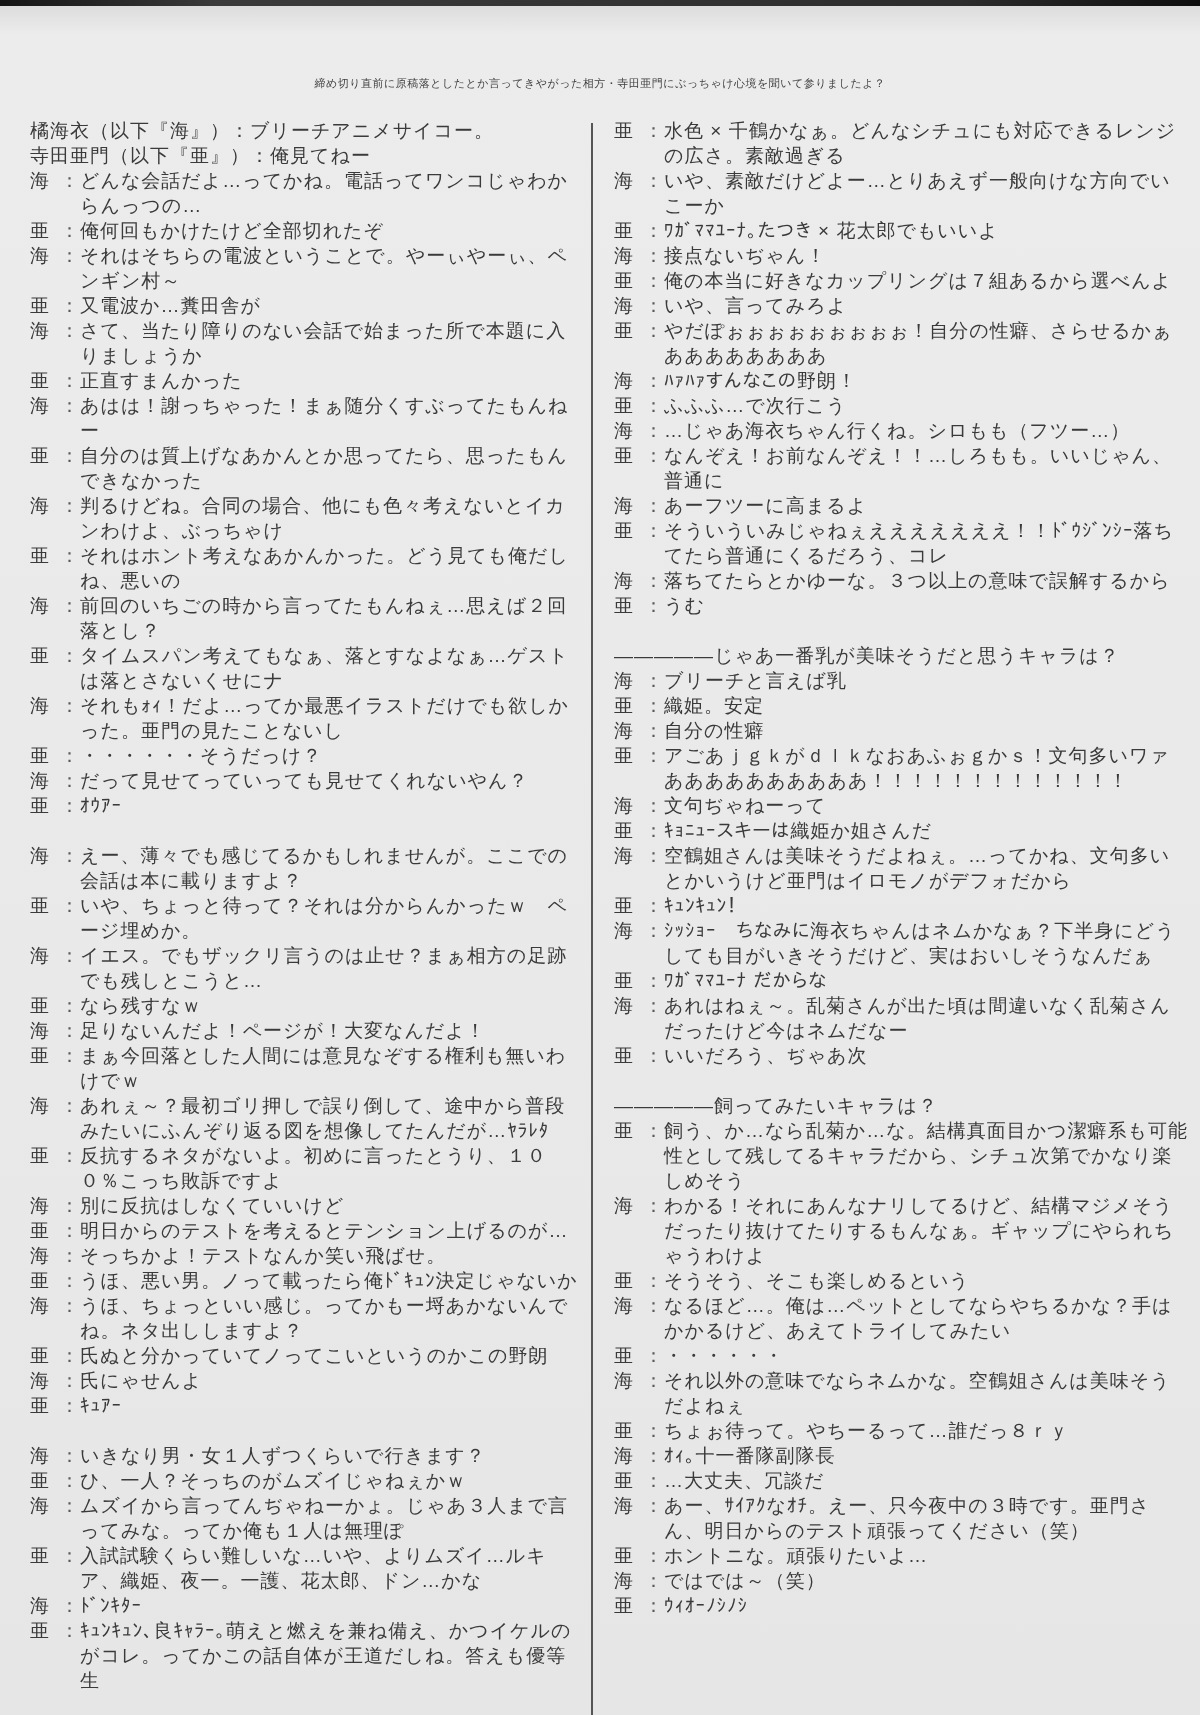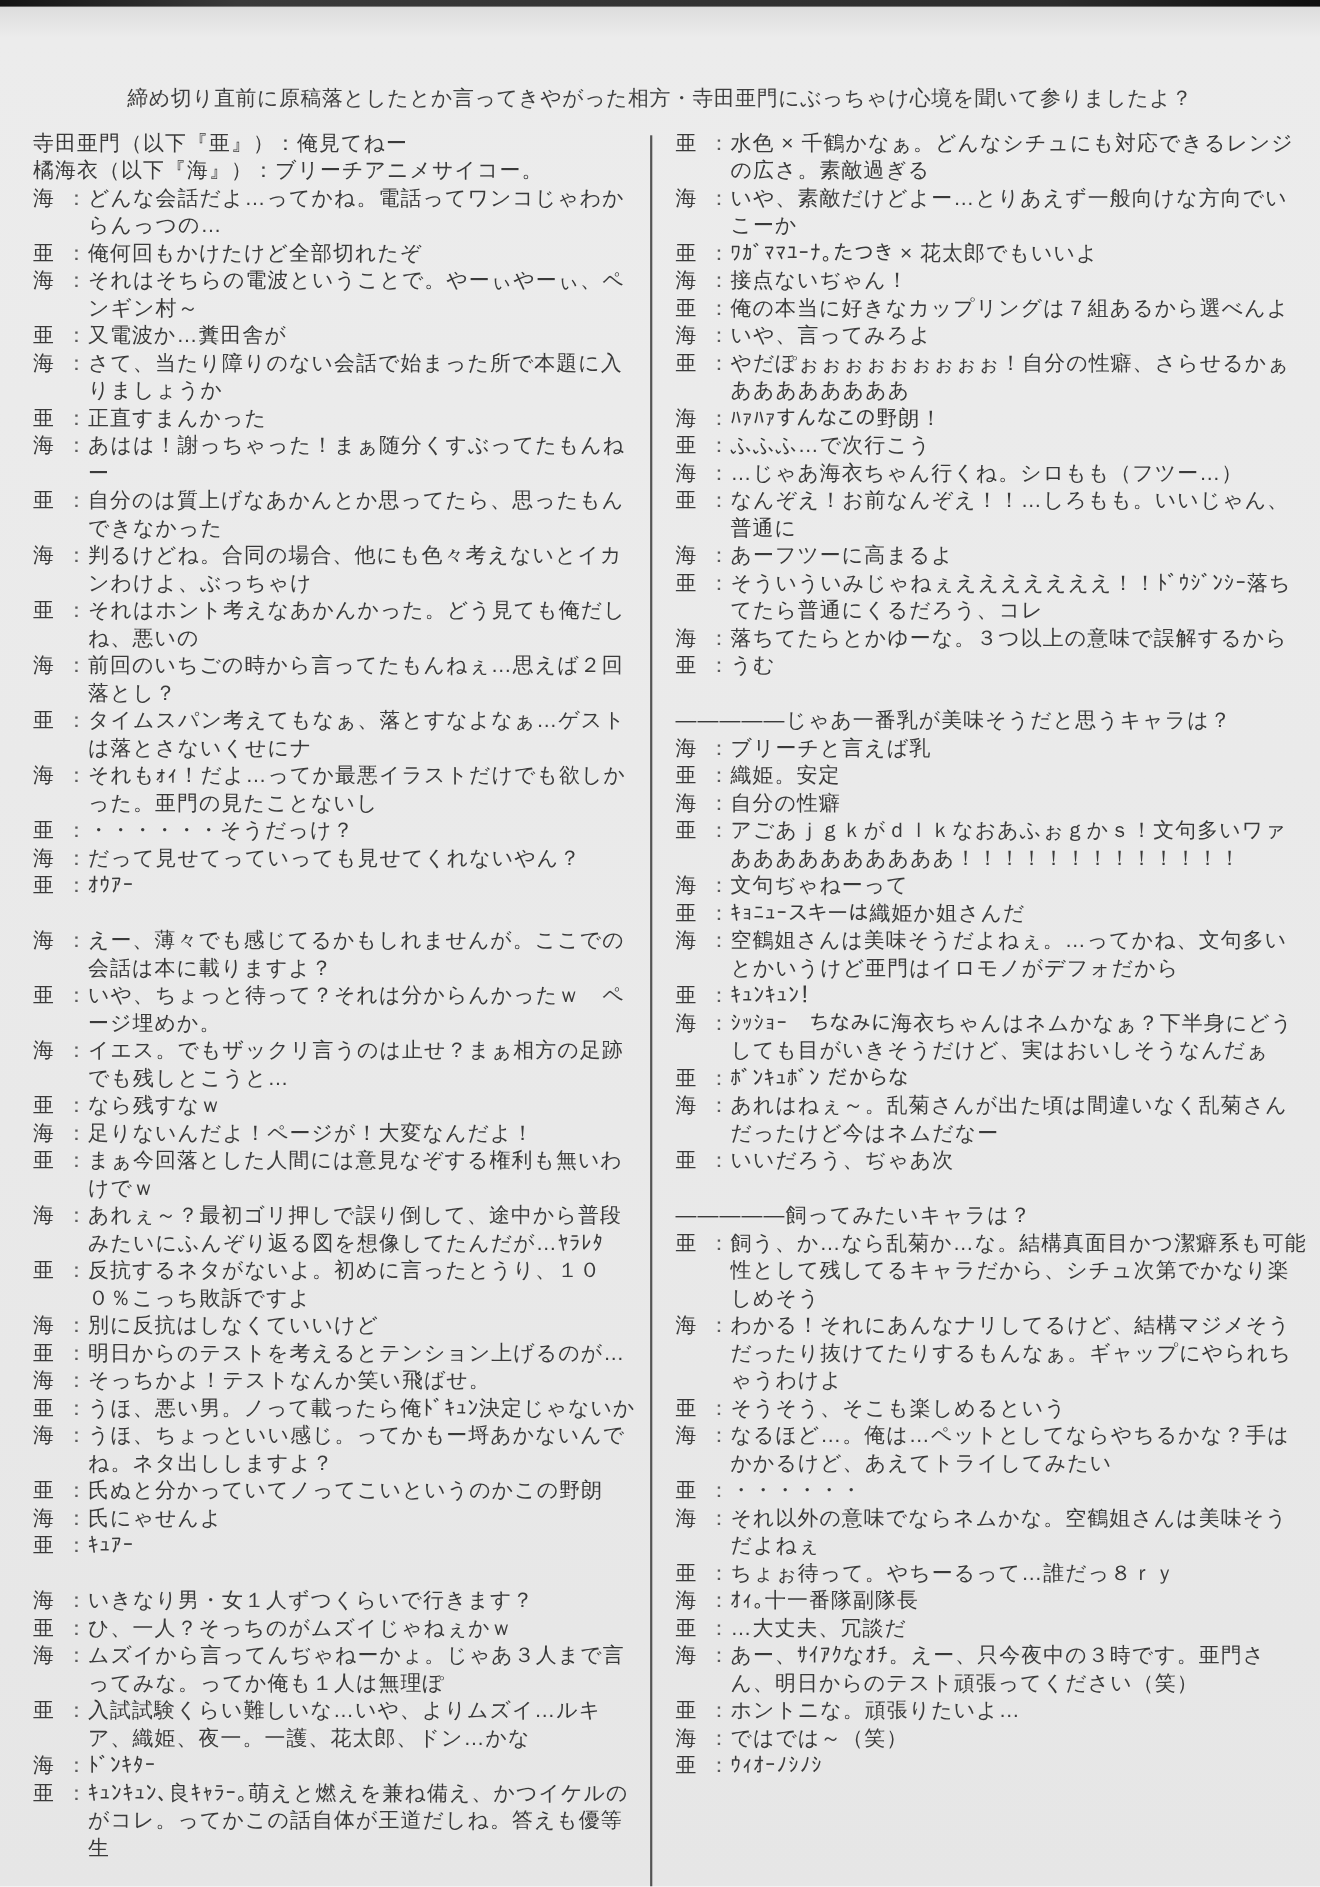--- a/index.html
+++ b/index.html
@@ -28,21 +28,21 @@
   }
   .title-main {
     font-size: 45px; font-weight: bold; color: var(--title);
     letter-spacing: 1px;
   }
   .title-suffix {
     font-size: 23px; font-weight: bold; color: #1e1e1e; margin-left: 4px;
   }
   .subtitle {
     position: absolute; top: 76px; left: 0; width: 100%;
-    text-align: center; font-size: 19px; color: #3f3f3f;
+    text-align: center; font-size: 11px; color: #3f3f3f;
     letter-spacing: 0.5px;
   }
   .divider {
     position: absolute; left: 591px; top: 123px; width: 2px; height: 1592px;
     background: var(--divider);
   }
   .column {
     position: absolute; top: 118px;
     font-size: 19px; line-height: 25px; letter-spacing: 1px;
   }
@@ -63,24 +63,24 @@
 <div class="page">
   <div class="top-edge"></div>
 
 
   <div class="subtitle">締め切り直前に原稿落としたとか言ってきやがった相方・寺田亜門にぶっちゃけ心境を聞いて参りましたよ？</div>
 
   <div class="divider"></div>
 
   <div class="column left-col">
       <div class="line intro">
+        <span class="txt">橘海衣（以下『海』）：ブリーチアニメサイコー。</span>
+      </div>
+      <div class="line intro">
         <span class="txt">寺田亜門（以下『亜』）：俺見てねー</span>
-      </div>
-      <div class="line intro">
-        <span class="txt">橘海衣（以下『海』）：ブリーチアニメサイコー。</span>
       </div>
       <div class="line dialogue">
         <span class="spk">海</span>
         <span class="colon">：</span>
         <span class="txt">どんな会話だよ…ってかね。電話ってワンコじゃわからんっつの…</span>
       </div>
       <div class="line dialogue">
         <span class="spk">亜</span>
         <span class="colon">：</span>
         <span class="txt">俺何回もかけたけど全部切れたぞ</span>
@@ -389,21 +389,21 @@
         <span class="txt">ｷｭﾝｷｭﾝ！</span>
       </div>
       <div class="line dialogue">
         <span class="spk">海</span>
         <span class="colon">：</span>
         <span class="txt">ｼｯｼｮｰ　ちなみに海衣ちゃんはネムかなぁ？下半身にどうしても目がいきそうだけど、実はおいしそうなんだぁ</span>
       </div>
       <div class="line dialogue">
         <span class="spk">亜</span>
         <span class="colon">：</span>
-        <span class="txt">ﾎﾞﾝｷｭﾎﾞﾝ だからな</span>
+        <span class="txt">ﾜｶﾞﾏﾏﾕｰﾅ だからな</span>
       </div>
       <div class="line dialogue">
         <span class="spk">海</span>
         <span class="colon">：</span>
         <span class="txt">あれはねぇ～。乱菊さんが出た頃は間違いなく乱菊さんだったけど今はネムだなー</span>
       </div>
       <div class="line dialogue">
         <span class="spk">亜</span>
         <span class="colon">：</span>
         <span class="txt">いいだろう、ぢゃあ次</span>

